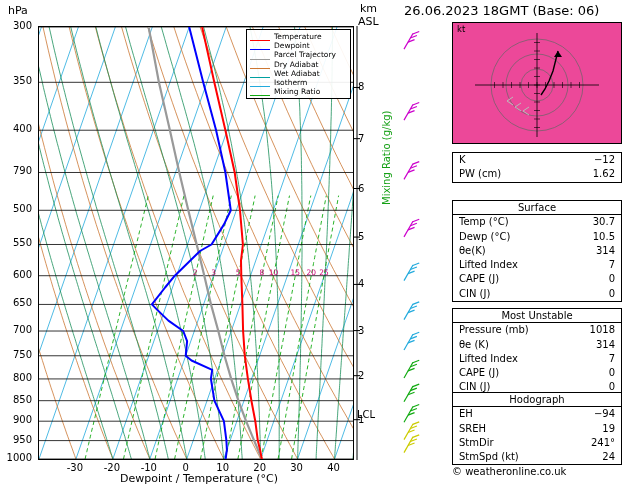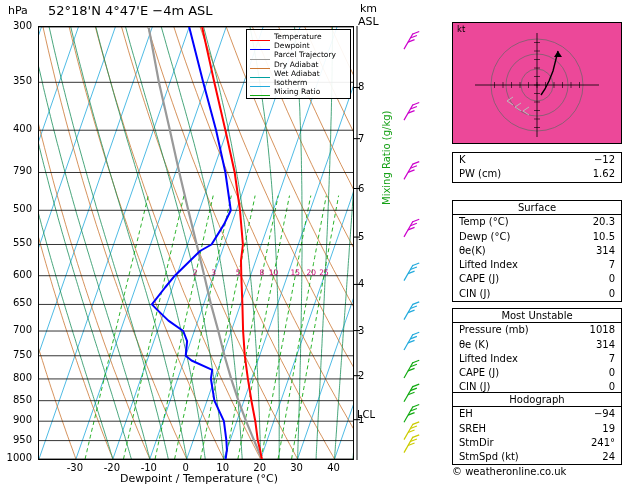--- a/index.html
+++ b/index.html
@@ -132,23 +132,23 @@
     font-size: 10px; color: #000;
     white-space: nowrap;
   }
 </style>
 </head>
 <body>
 
 <div id="root">
 
   <div class="abs" id="hpa-label">hPa</div>
-  <div class="abs" id="station-title">52°18'N  4°47'E  −4m ASL</div>
   <div class="abs" id="km-label">km</div>
   <div class="abs" id="asl-label">ASL</div>
+  <div class="abs" id="right-title">26.06.2023 18GMT (Base: 06)</div>
 
   <div id="ylabels">
       <div class="abs ylab" style="left: 2px; top: 20px;">300</div>
       <div class="abs ylab" style="left: 2px; top: 75.3111px;">350</div>
       <div class="abs ylab" style="left: 2px; top: 123.224px;">400</div>
       <div class="abs ylab" style="left: 2px; top: 165.486px;">790</div>
       <div class="abs ylab" style="left: 2px; top: 203.29px;">500</div>
       <div class="abs ylab" style="left: 2px; top: 237.489px;">550</div>
       <div class="abs ylab" style="left: 2px; top: 268.71px;">600</div>
       <div class="abs ylab" style="left: 2px; top: 297.43px;">650</div>
@@ -469,21 +469,21 @@
       </div>
       <div class="trow">
         <span class="k">PW (cm)</span>
         <span class="v">1.62</span>
       </div>
     </div>
   <div class="abs tbl" id="tbl2">
       <div class="thead">Surface</div>
       <div class="trow">
         <span class="k">Temp (°C)</span>
-        <span class="v">20.3</span>
+        <span class="v">30.7</span>
       </div>
       <div class="trow">
         <span class="k">Dewp (°C)</span>
         <span class="v">10.5</span>
       </div>
       <div class="trow">
         <span class="k">θe(K)</span>
         <span class="v">314</span>
       </div>
       <div class="trow">

